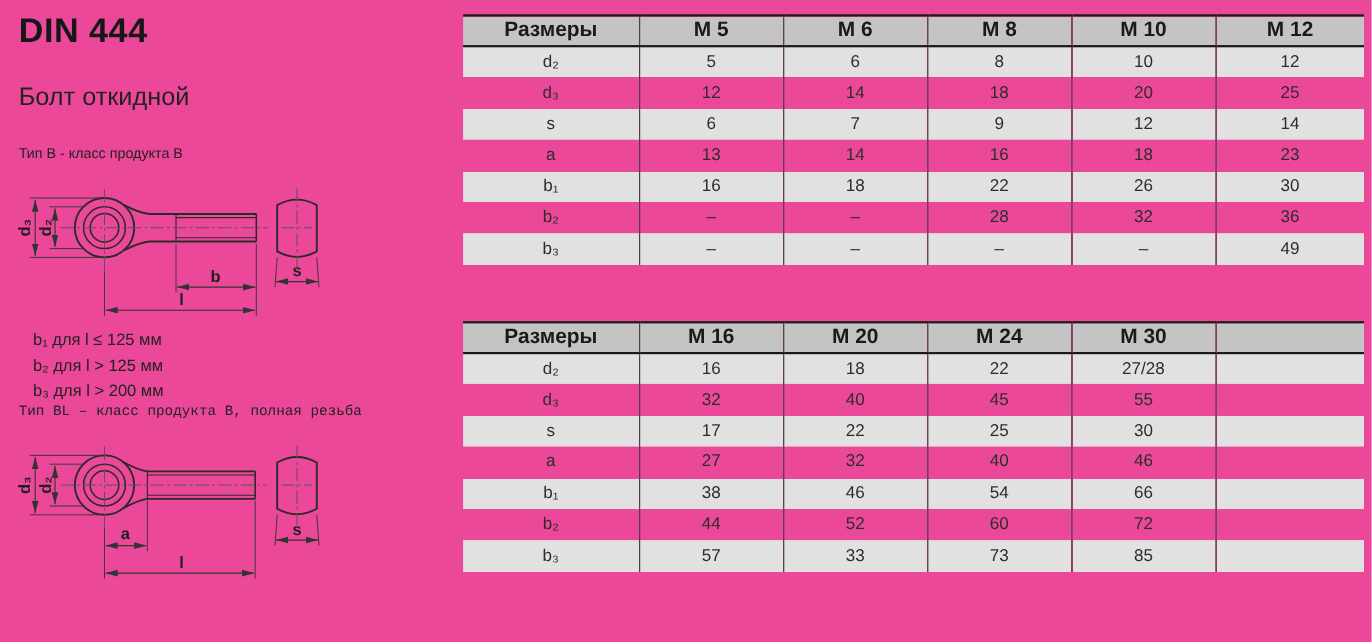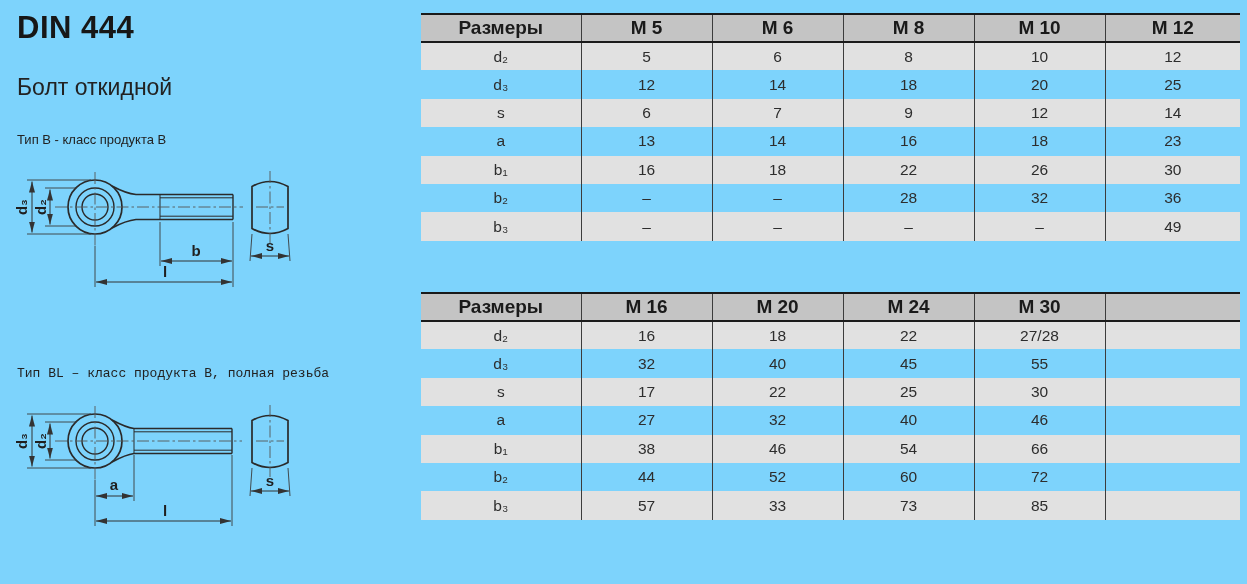--- a/index.html
+++ b/index.html
@@ -1,18 +1,18 @@
 <!DOCTYPE html>
 <html><head>
 <meta charset="utf-8">
 <style>
   * { margin:0; padding:0; box-sizing:border-box; }
   html,body { background:#fff; }
   .page {
-    position:relative; width:1247px; height:584px; background:#7dd3fc;
+    position:relative; width:1247px; height:584px; background:#ec4899;
     font-family:"Liberation Sans","DejaVu Sans",sans-serif; color:#1c1c1c; overflow:hidden;
   }
   .abs { position:absolute; }
   .title { left:17px; top:10px; font-size:31px; font-weight:bold; letter-spacing:0.5px; color:#171717; }
   .subtitle { left:17px; top:74px; font-size:23px; color:#222; }
   .type-label { left:17px; font-size:13px; color:#222; }
   .type-b { top:132px; }
   .type-bl { top:366px;font-family:Liberation Mono, monospace; }
   .footnotes { left:30px; top:298px; font-size:15px; line-height:23px; color:#222; }
 
@@ -96,20 +96,25 @@
 
     <path class="ol" d="M252,228.5 L252,186.5 Q270,176.5 288,186.5 L288,228.5 Q270,238.5 252,228.5 Z"></path>
     <line class="cl" x1="270" y1="171" x2="270" y2="243"></line>
     <line class="cl" x1="256" y1="207" x2="284" y2="207"></line>
     <line class="ext" x1="252" y1="234" x2="250" y2="261"></line>
     <line class="ext" x1="288" y1="234" x2="290" y2="261"></line>
     <line class="dim" x1="251" y1="256" x2="289" y2="256" marker-start="url(#arrD1)" marker-end="url(#arrD1)"></line>
     <text class="dlab" x="270" y="251">s</text>
   </svg>
 
+  <div class="abs footnotes">
+    <div>b₁ для l ≤ 125 мм</div>
+    <div>b₂ для l &gt; 125 мм</div>
+    <div>b₃ для l &gt; 200 мм</div>
+  </div>
 
   <div class="abs type-label type-bl">Тип BL – класс продукта B, полная резьба</div>
 
   <svg id="drawing2" width="310" height="140" viewBox="10 398 310 140" xmlns="http://www.w3.org/2000/svg">
     <defs>
       <marker id="arrD2" viewBox="0 0 11 8" refX="11" refY="4" markerWidth="11" markerHeight="8" orient="auto-start-reverse" markerUnits="userSpaceOnUse">
         <path d="M0,1 L11,4 L0,7 Z" fill="#333"></path>
       </marker>
     </defs>
 

